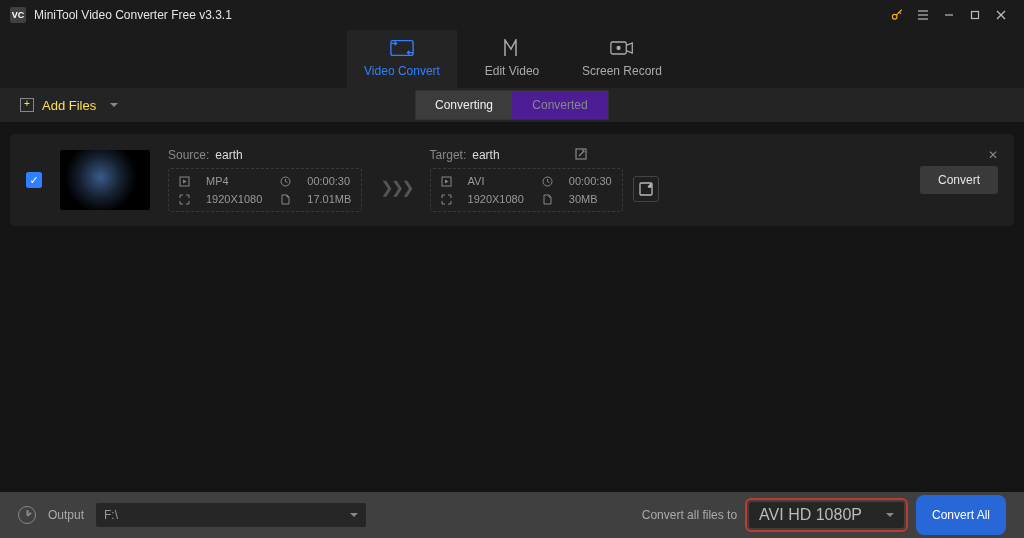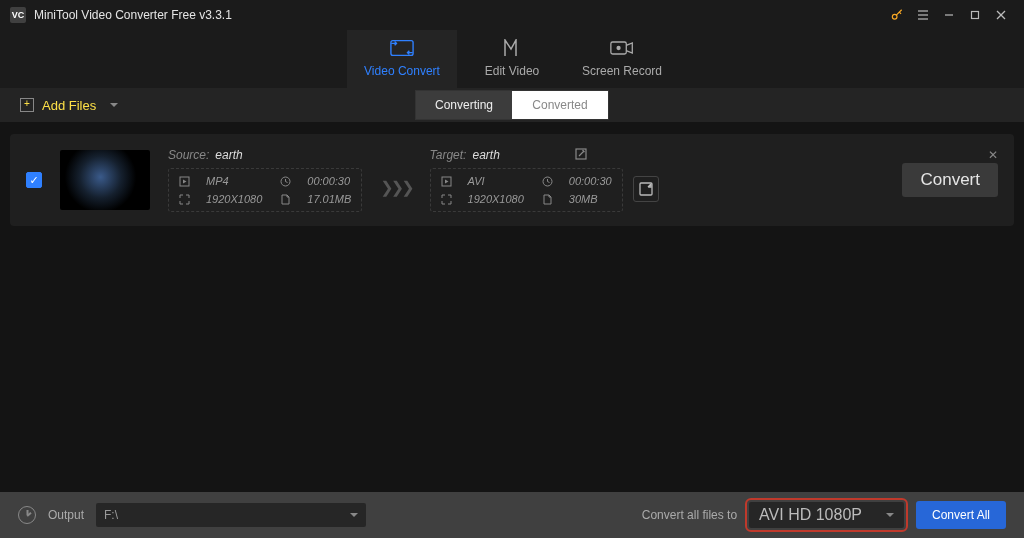--- a/index.html
+++ b/index.html
@@ -49,21 +49,21 @@
     font-size: 10px; line-height: 1;
   }
   .addfiles .plus-box::before { content: "+"; position: relative; top: -1px; }
   .caret-down {
     width: 0; height: 0; border-left: 4px solid transparent;
     border-right: 4px solid transparent; border-top: 4px solid #888;
     margin-left: 6px;
   }
   .subtab-group {
     margin-left: auto; margin-right: auto; display: flex;
-    background: #ffffff; border: 1px solid #333; position: absolute;
+    background: #4c1d95; border: 1px solid #333; position: absolute;
     left: 50%; transform: translateX(-50%);
   }
   .subtab {
     width: 96px; height: 28px; display: flex; align-items: center; justify-content: center;
     font-size: 12px; color: #888; cursor: pointer;
   }
   .subtab.active { background: #3c3c3c; color: #eee; }
   .subheader { position: relative; }
 
   
@@ -76,21 +76,21 @@
   }
   .checkbox {
     width: 16px; height: 16px; border: 1px solid #2f80ff; border-radius: 2px;
     background: #2f80ff; display:flex; align-items:center; justify-content:center;
     color:#fff; font-size:11px;
   }
   .thumb {
     width: 90px; height: 60px; background: radial-gradient(circle at 45% 45%, #3a5a8a 0%, #15202e 35%, #000 60%);
     border-radius: 2px;
   }
-  .infocol { display:flex; flex-direction:column; gap:6px;font-style:italic; }
+  .infocol { display:flex; flex-direction:column; gap:6px; }
   .infocol .hdr { font-size:12px; color:#aaa; display:flex; gap:6px; }
   .hdr .lbl { color:#888; }
   .hdr .val { color:#ddd; }
   .infobox {
     border: 1px dashed #3a3a3a; border-radius: 3px; padding: 6px 10px;
     display: grid; grid-template-columns: auto auto; column-gap: 18px; row-gap: 6px;
     font-size: 11px; color: #999;
   }
   .infobox .cell { display:flex; align-items:center; gap:16px; }
   .mini { width:11px; height:11px; display:inline-flex; align-items:center; justify-content:center; }
@@ -103,21 +103,21 @@
   }
   .edit-ic {
     position:absolute; top:14px; left:565px; color:#666; font-size:12px; cursor:pointer;
   }
   .close-ic {
     position:absolute; top:14px; right:16px; color:#888; font-size:12px; cursor:pointer;
   }
   .convert-btn {
     position:absolute; right:16px; top:50%; transform:translateY(-50%);
     background:#3a3a3a; color:#e5e5e5; border:none; padding:7px 18px;
-    font-size:17px; border-radius:3px; cursor:pointer;
+    font-size:12px; border-radius:3px; cursor:pointer;
   }
 
   
   .bottombar {
     position:absolute; bottom:0; left:0; right:0; height:46px;
     background:#404040; display:flex; align-items:center; padding:0 18px;
     font-size:12px; color:#aaa; gap:12px;
   }
   .clock-ic {
     width:18px; height:18px; border:1.5px solid #888; border-radius:50%;
@@ -137,22 +137,22 @@
     justify-content:space-between; cursor:pointer;
   }
   .spacer2 { flex:1; }
   .preset-box {
     background:#262626; height:26px; border-radius:2px;
     display:flex; align-items:center; padding:0 10px; gap:18px;
     color:#bbb; font-size:16px; cursor:pointer;
     outline: 2px solid #c0392b; outline-offset: 2px;
   }
   .convert-all {
-    background:#2767d8; color:#fff; border:none; height:28px; padding:0 16px;
-    border-radius:3px; font-size:12px; cursor:pointer;
+    background:#2767d8; color:#fff; border:none; height:40px; padding:0 16px;
+    border-radius:8px; font-size:12px; cursor:pointer;
   }
 </style>
 </head>
 <body>
 
 <div class="titlebar">
   <div class="app-logo">VC</div>
   <div>MiniTool Video Converter Free v3.3.1</div>
   <div class="titlebar-spacer"></div>
   <div class="titlebar-icon key-icon">

